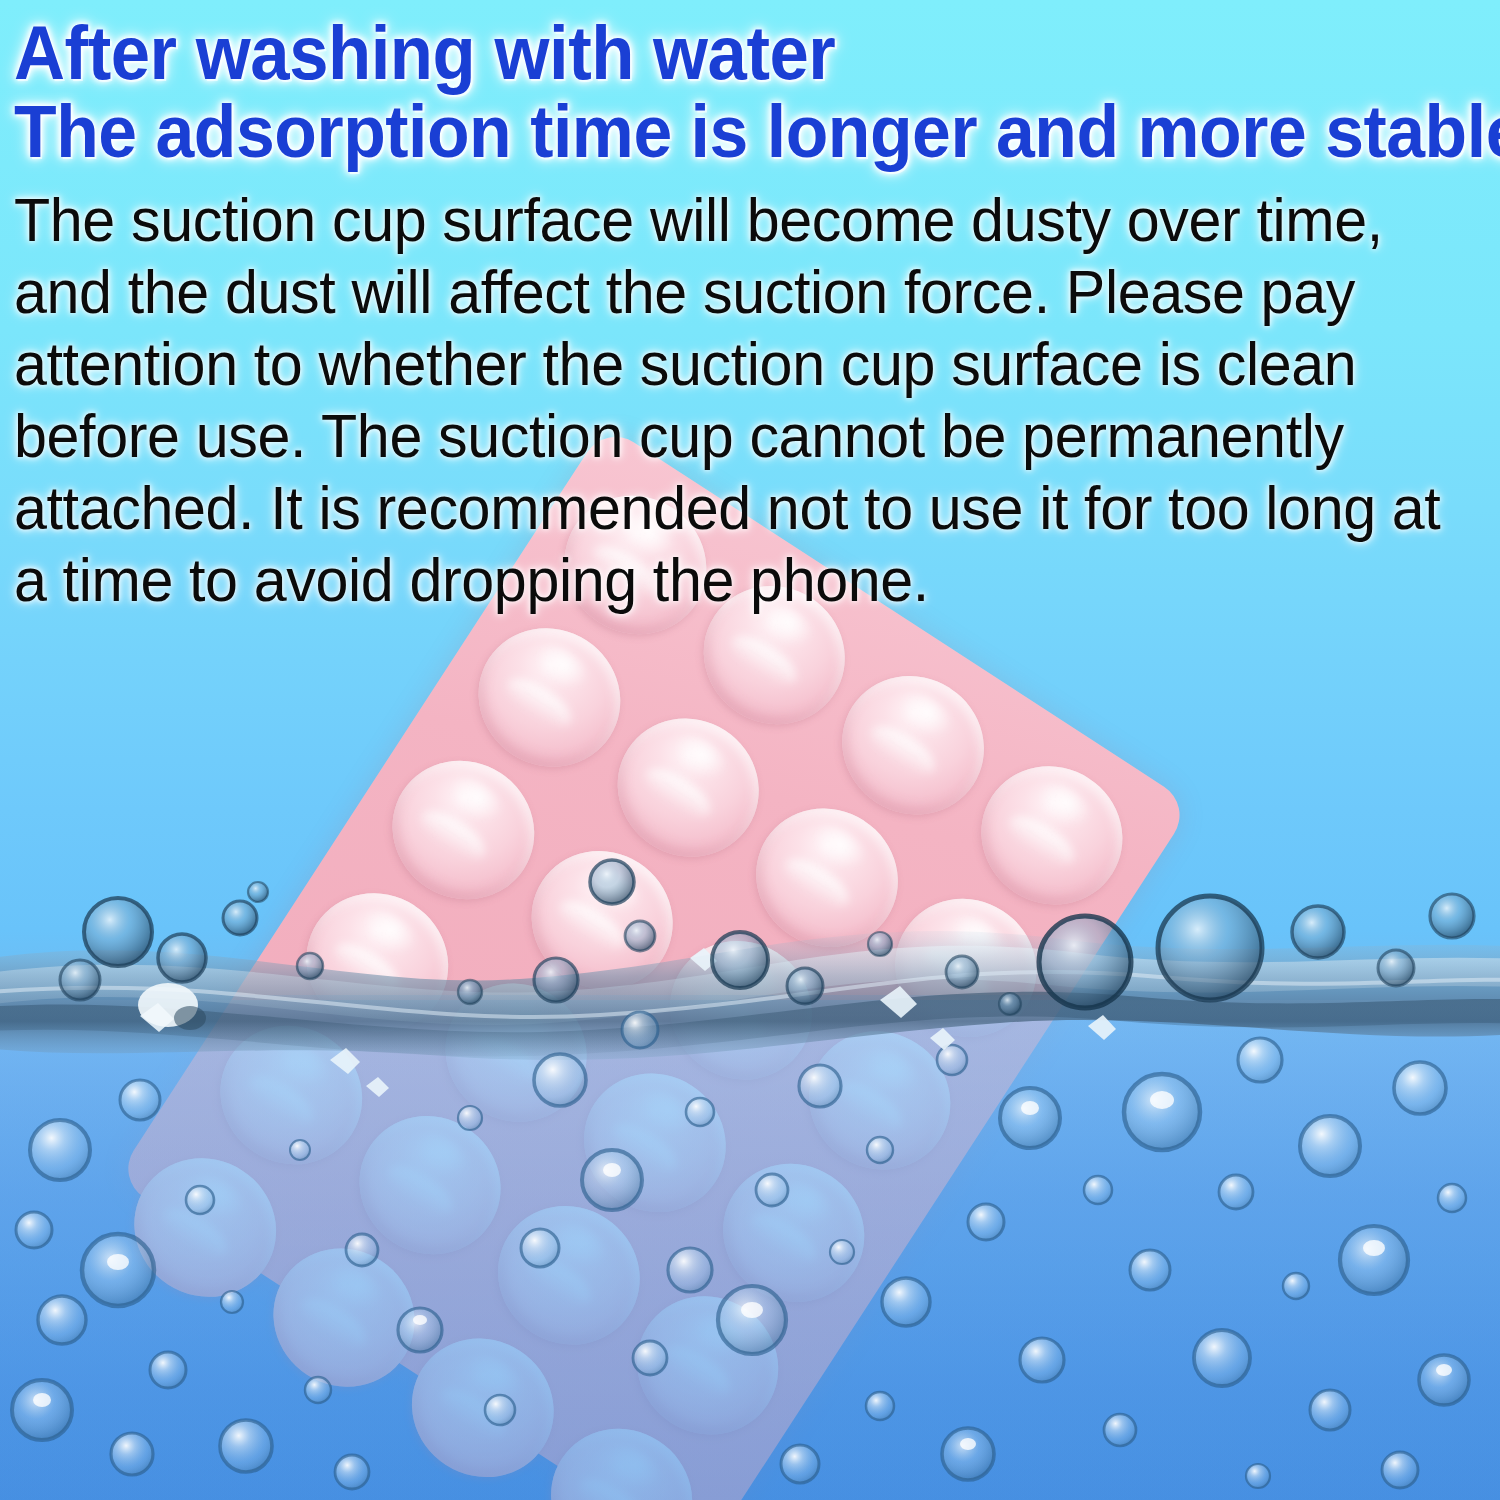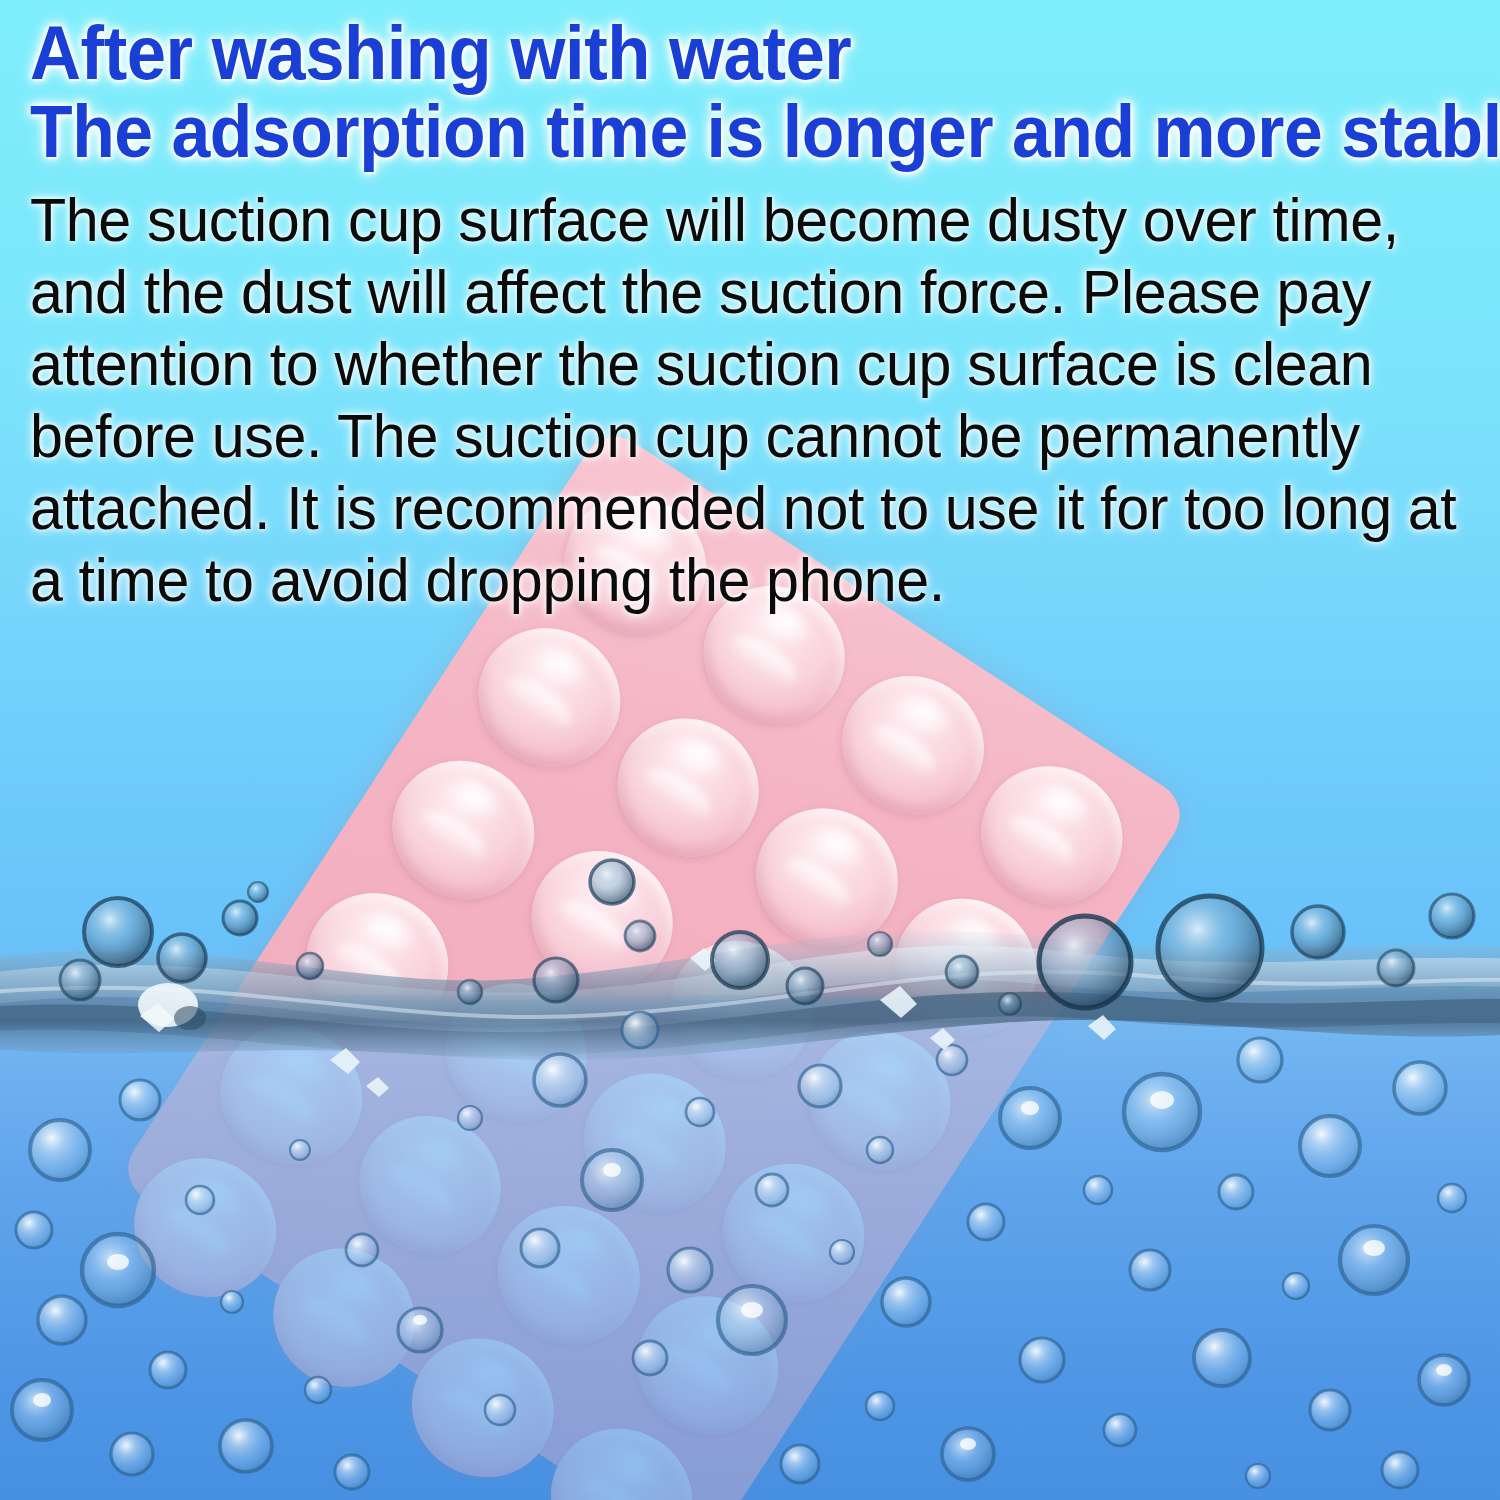--- a/index.html
+++ b/index.html
@@ -20,21 +20,21 @@
         #62ACEF 70%,
         #559BE8 78%,
         #4A92E4 86%,
         #4189E0 93%,
         #3C84DD 100%);
   }
 
   
   #textblock{
     position:absolute;left:0;top:0;width:1500px;
-    padding:14px 30px 0 30px;
+    padding:14px 30px 0 14px;
     box-sizing:border-box;
     z-index:40;
   }
   .headline{
     color:#1A3FD4;
     font-family:"Liberation Sans Narrow","Liberation Sans",sans-serif;
     font-weight:bold;
     font-size:76px;
     line-height:78px;
     letter-spacing:-0.5px;

